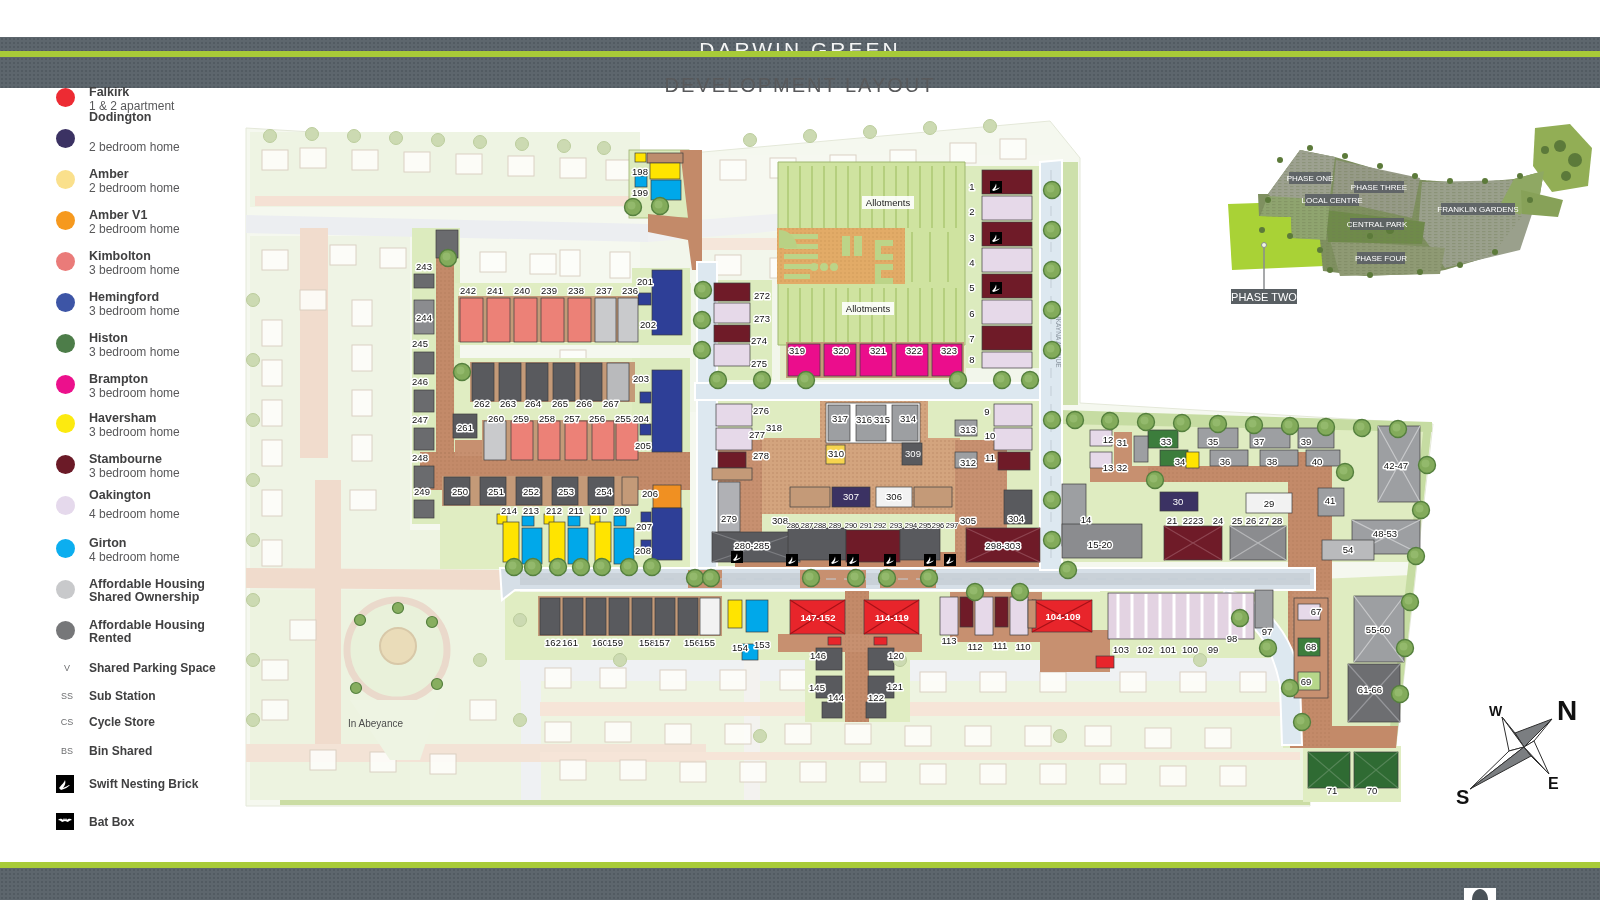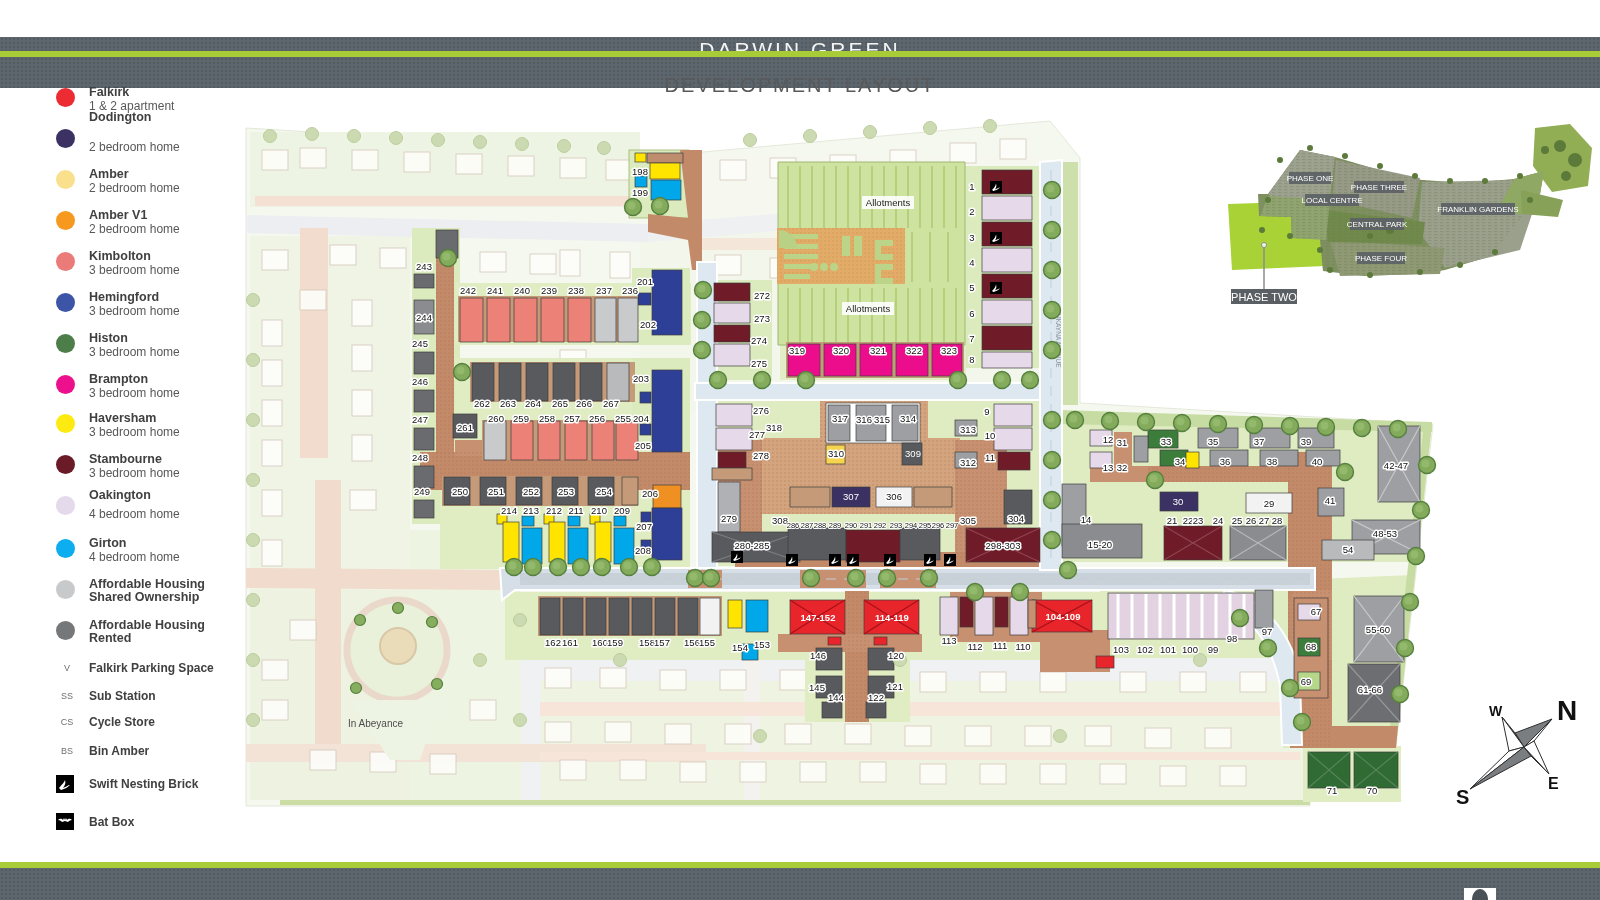--- a/index.html
+++ b/index.html
@@ -74,27 +74,27 @@
     <div class="dot" style="top:539px;background:#0caeef"></div>
     <div class="ln" style="top:536px">Girton</div>
     <div class="ld" style="top:550px">4 bedroom home</div>
     <div class="dot" style="top:580px;background:#c8c9cb"></div>
     <div class="ln" style="top:577px">Affordable Housing</div>
     <div class="ln" style="top:590px">Shared Ownership</div>
     <div class="dot" style="top:621px;background:#767779"></div>
     <div class="ln" style="top:618px">Affordable Housing</div>
     <div class="ln" style="top:631px">Rented</div>
     <div class="lv" style="top:663px">V</div>
-    <div class="lb" style="top:661px">Falkirk Parking Space</div>
+    <div class="lb" style="top:661px">Shared Parking Space</div>
     <div class="lv" style="top:691px">SS</div>
     <div class="lb" style="top:689px">Sub Station</div>
     <div class="lv" style="top:717px">CS</div>
     <div class="lb" style="top:715px">Cycle Store</div>
     <div class="lv" style="top:746px">BS</div>
-    <div class="lb" style="top:744px">Bin Amber</div>
+    <div class="lb" style="top:744px">Bin Shared</div>
     <svg style="position:absolute;left:56px;top:775px" width="18" height="18">
       <rect width="18" height="18" fill="#000"></rect>
       <path d="M3 13 C6 9 8 8 9 5 C10 8 9 10 7 13 C10 12 12 10 14 10 C12 12 9 14 5 15 Z" fill="#fff"></path>
     </svg>
     <div class="lb" style="top:777px">Swift Nesting Brick</div>
     <svg style="position:absolute;left:56px;top:813px" width="18" height="17">
       <rect width="18" height="17" fill="#000"></rect>
       <path d="M2 7 C4 5 6 6 7 7 L8 5 L9 7 L10 5 L11 7 C12 6 14 5 16 7 C14 7 13 8 12 9 L9 8 L6 9 C5 8 4 7 2 7 Z" fill="#fff"></path>
     </svg>
     <div class="lb" style="top:815px">Bat Box</div>

